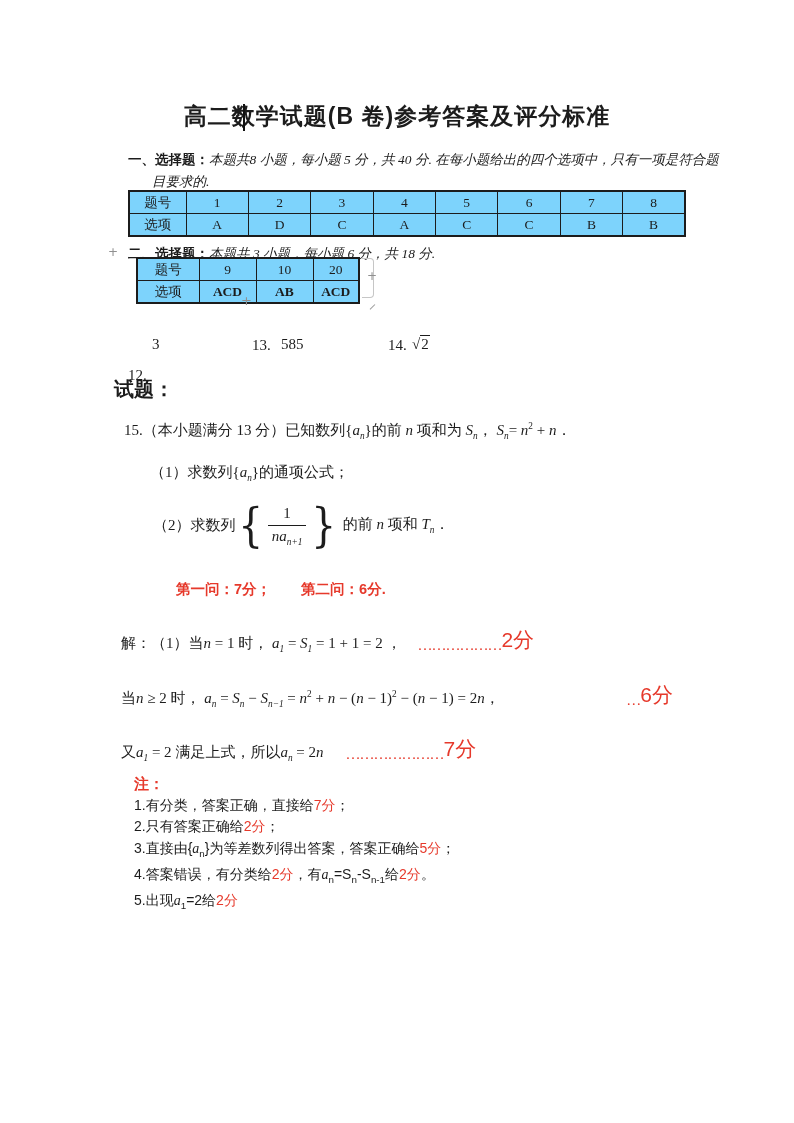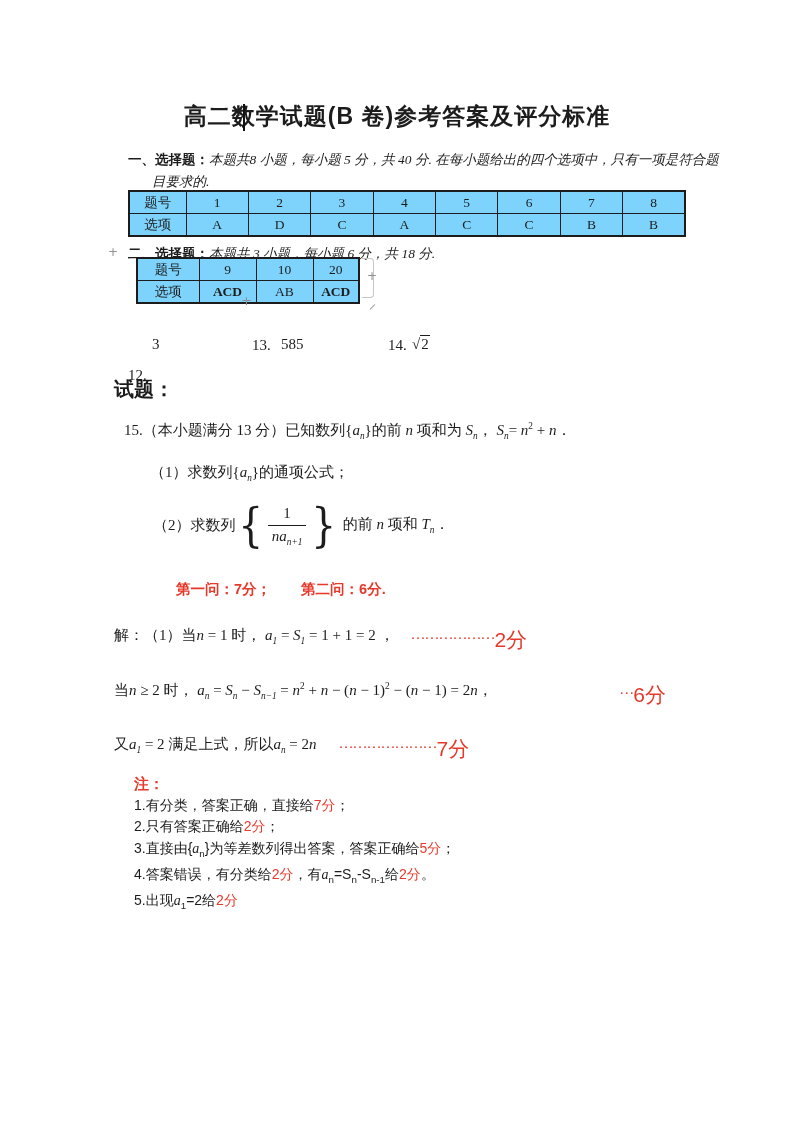--- a/index.html
+++ b/index.html
@@ -43,21 +43,21 @@
   .bigbrace{font-size:46px;font-weight:300;line-height:0;vertical-align:middle;
             font-family:"DejaVu Serif",serif;display:inline-block;transform:scaleX(.85);}
   .frac{display:inline-block;vertical-align:middle;text-align:center;margin:0 3px;}
   .frac .num{display:block;border-bottom:1.4px solid #1c1c1c;padding:1px 12px 3px;}
   .frac .den{display:block;padding:2px 4px 0;}
 
   
   .red{color:#e6392b;}
   .scorehead{font-family:"Liberation Sans","DejaVu Sans",sans-serif;font-size:14.5px;
              font-weight:bold;color:#e6392b;}
-  .solrow{display:flex;align-items:flex-start;}
+  .solrow{display:flex;align-items:flex-end;margin-left:7px;}
   .dots{color:#e6392b;font-size:15px;letter-spacing:-1px;}
   .score{color:#e6392b;font-size:21px;font-family:"Liberation Sans","DejaVu Sans",sans-serif;}
 
   
   .notes{font-family:"Liberation Sans","DejaVu Sans",sans-serif;font-size:14px;line-height:21.5px;}
   .notes .nhead{color:#e6392b;font-weight:bold;font-size:15px;}
   .notes .n-var{font-style:italic;font-family:"Liberation Serif","DejaVu Serif",serif;}
   .notes sub{font-style:normal;font-size:0.7em;}
 </style>
 </head>
@@ -125,21 +125,21 @@
     <tbody>
         <tr>
       <td class="rowlab">题号</td>
       <td>9</td>
       <td>10</td>
       <td>20</td>
     </tr>
     <tr>
       <td class="rowlab">选项</td>
       <td style="font-weight:bold">ACD</td>
-      <td style="font-weight:normal">AB</td>
+      <td style="font-weight:bold">AB</td>
       <td style="font-weight:bold">ACD</td>
     </tr>
   </tbody>
     </table>
 
   <div class="abs handle" style="left:362px;top:258px;"></div>
   <div class="abs gray" style="left:367px;top:269px;font-size:12px;">+</div>
   <div class="abs gray" style="left:241px;top:293px;font-size:13px;">+</div>
   <div class="abs corner" style="left:366px;top:301px;"></div>
 

